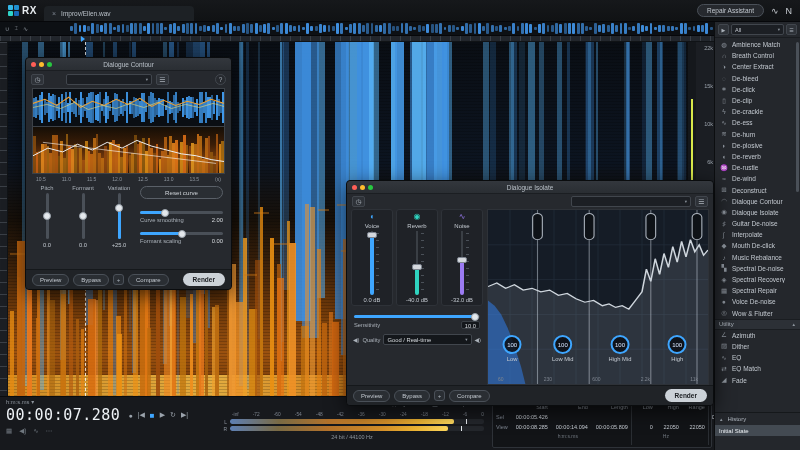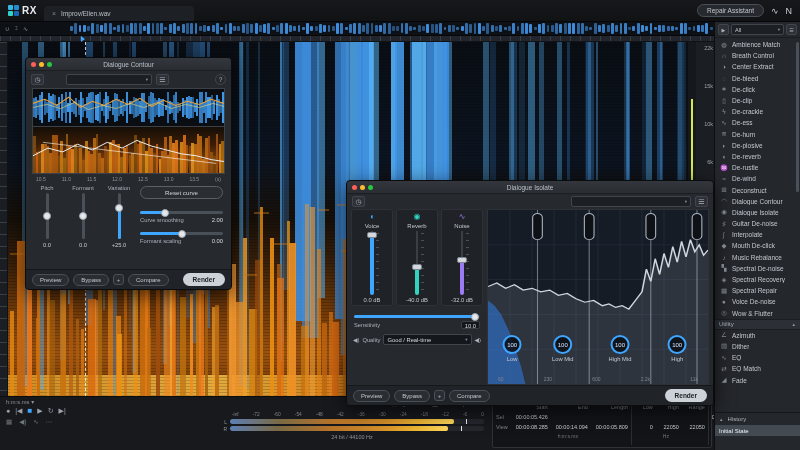--- a/index.html
+++ b/index.html
@@ -1054,20 +1054,21 @@
             <div class="pill">Compare</div>
             <div class="pill-render">Render</div>
           </div>
         </div>
       </div>
 
       <div class="bottom-zone">
         <div class="bz-left">
           <span class="fmt-label"><span>h:m:s.ms</span> ▾</span>
           <div class="time-row">
+            <span class="big-time">00:00:07.280</span>
             <div class="transport">
               <span>●</span>
               <span>|◀</span>
               <span class="stop">■</span>
               <span>▶</span>
               <span>↻</span>
               <span>▶|</span>
             </div>
           </div>
           <div class="bl-icons">

